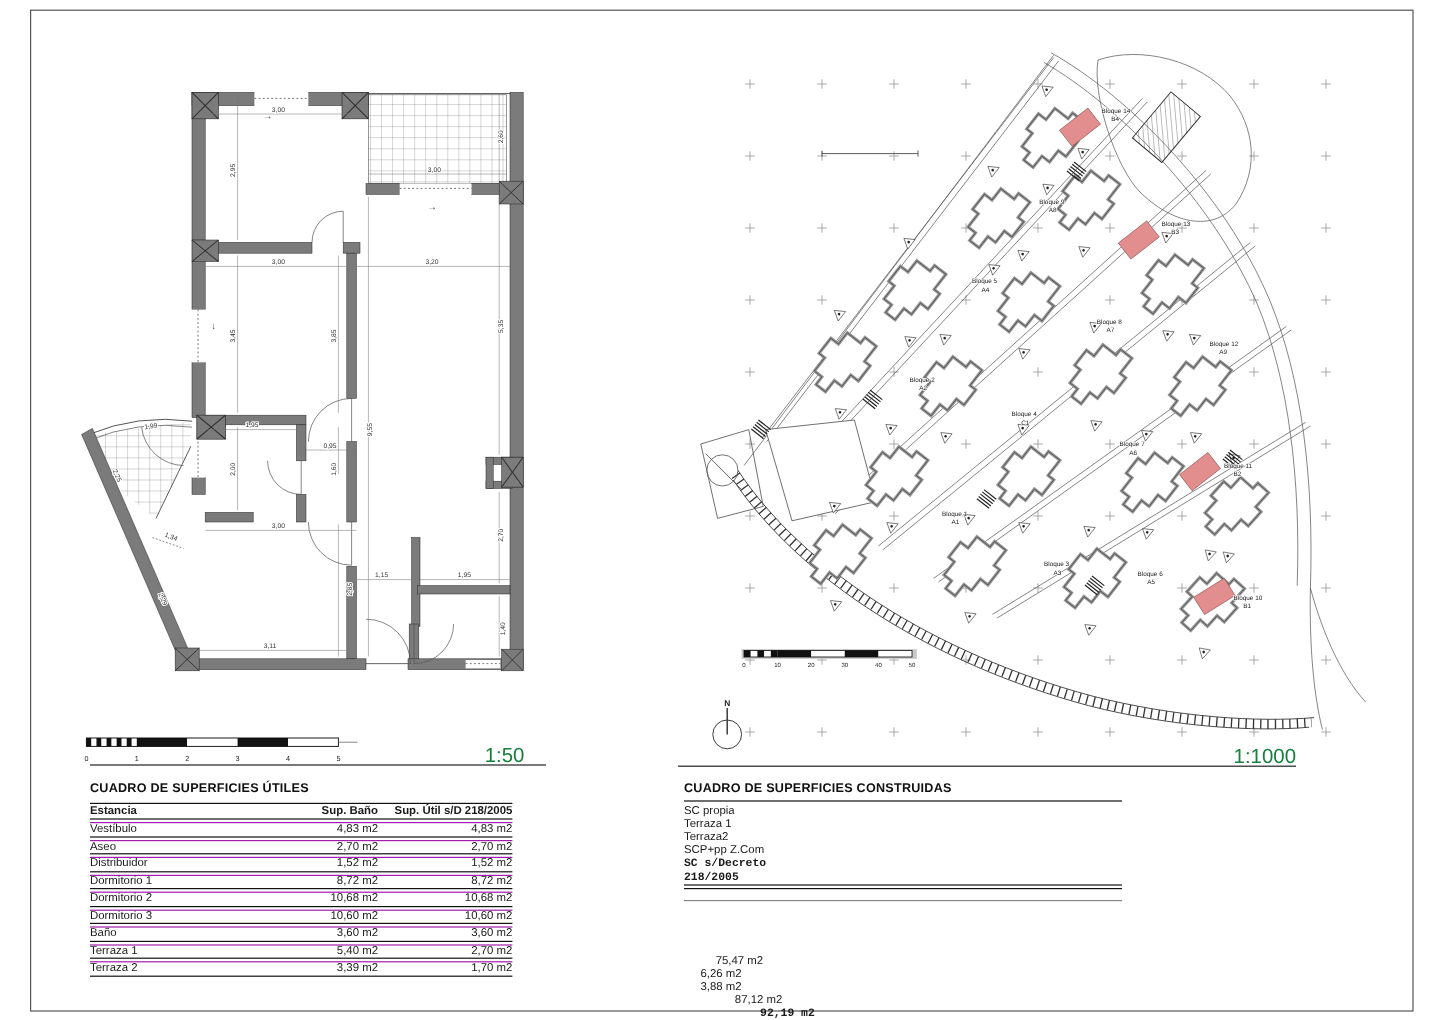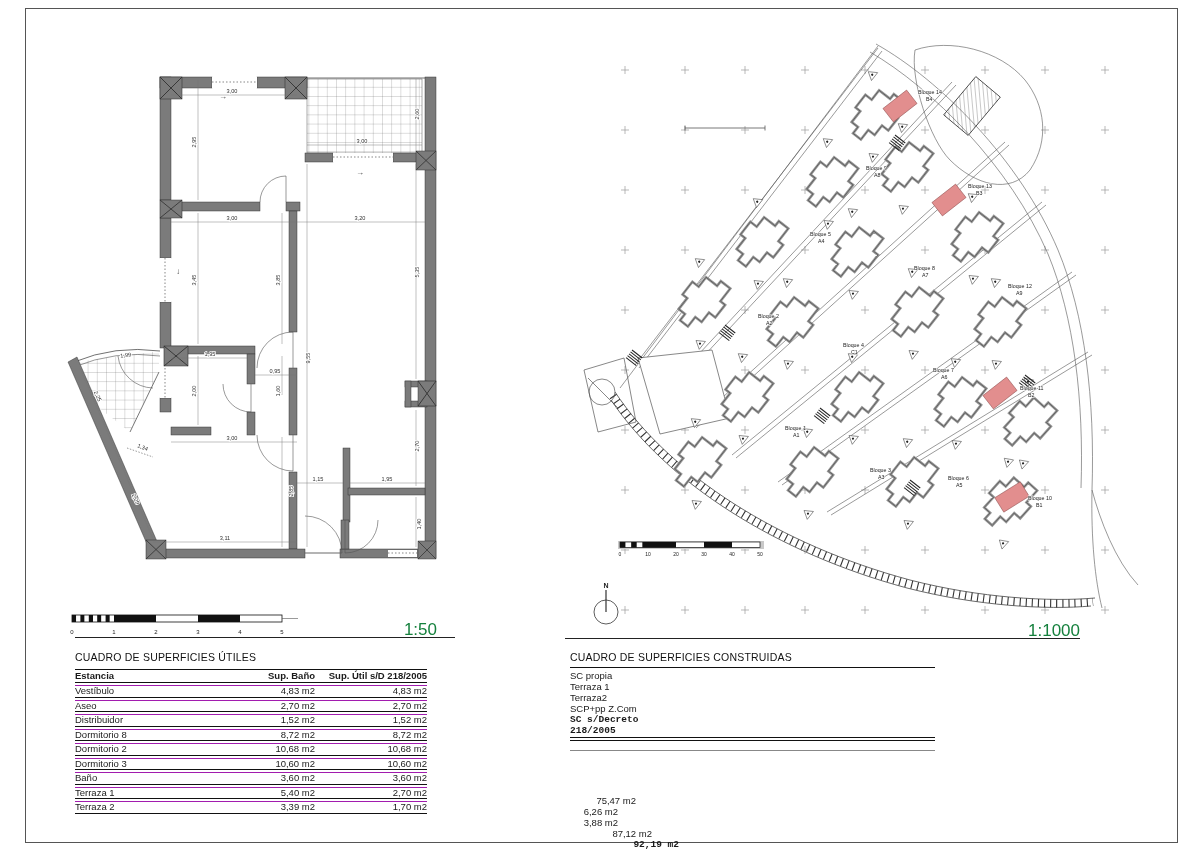--- a/index.html
+++ b/index.html
@@ -3,21 +3,21 @@
 <meta charset="utf-8">
 <style>
   html,body{margin:0;padding:0;background:#fff;}
   body{width:1200px;height:850px;position:relative;overflow:hidden;
        font-family:"Liberation Sans", sans-serif;color:#1a1a1a;}
   .abs{position:absolute;}
   #sheet-border{left:25px;top:8px;width:1151px;height:833px;border:1px solid #555;}
   .scale-label{font-size:17px;font-weight:normal;color:#15803d;}
   .rule{border-top:1px solid #222;height:0;}
   
-  .tbl-title{font-size:10.5px;font-weight:400;letter-spacing:.2px;color:#111;margin:0 0 4px 0;}
+  .tbl-title{font-size:10.5px;font-weight:700;letter-spacing:.2px;color:#111;margin:0 0 4px 0;}
   table.sup{border-collapse:separate;border-spacing:0 2px;width:352px;font-size:9.5px;}
   table.sup th{font-weight:bold;text-align:left;border-top:1.5px solid #111;border-bottom:1.2px solid #111;padding:1px 0;line-height:10px;}
   table.sup td{border-top:1px solid #a21caf;border-bottom:1px solid #111;padding:0;line-height:10.5px;}
   table.sup .num{text-align:right;}
   table.sup th.num{text-align:right;}
   
   .ct{width:365px;font-size:9.5px;}
   .ct-row{display:flex;flex-direction:column;}
   .ct-c1{width:66px;} .ct-c2{width:48px;} .ct-c3{width:48px;} .ct-c4{width:82px;} .ct-c5{width:109px;font-family:Liberation Mono, monospace;}
   .ct-head{border-top:1.2px solid #111;border-bottom:1px solid #111;padding:1.5px 0;}
@@ -415,21 +415,21 @@
           <td>Aseo</td>
           <td class="num">2,70 m2</td>
           <td class="num">2,70 m2</td>
         </tr>
       <tr>
           <td>Distribuidor</td>
           <td class="num">1,52 m2</td>
           <td class="num">1,52 m2</td>
         </tr>
       <tr>
-          <td>Dormitorio 8</td>
+          <td>Dormitorio 1</td>
           <td class="num">8,72 m2</td>
           <td class="num">8,72 m2</td>
         </tr>
       <tr>
           <td>Dormitorio 2</td>
           <td class="num">10,68 m2</td>
           <td class="num">10,68 m2</td>
         </tr>
       <tr>
           <td>Dormitorio 3</td>

